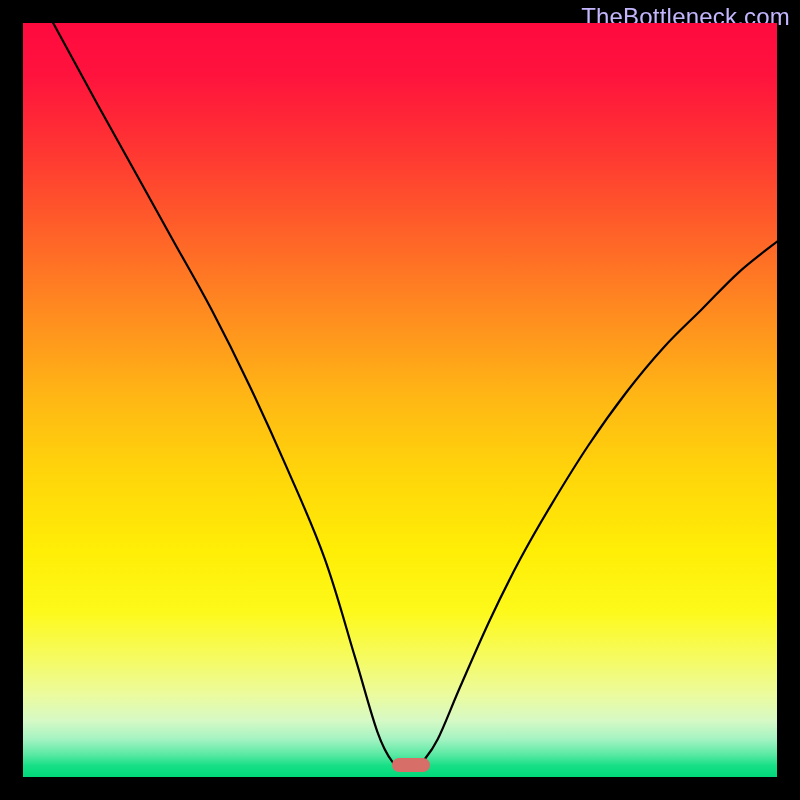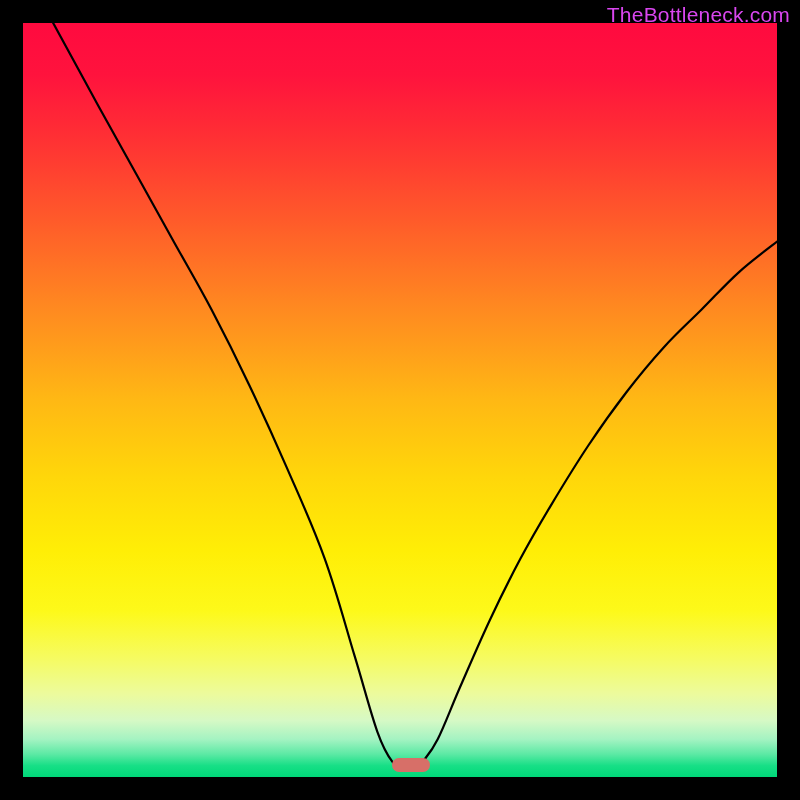--- a/index.html
+++ b/index.html
@@ -56,22 +56,22 @@
   }
   .marker {
     position: absolute;
     background: #d76f68;
     border-radius: 999px;
   }
   .watermark {
     position: absolute;
     top: 3px;
     right: 10px;
-    color: #d946ef;
-    font-size: 21px;
+    color: #c4b5fd;
+    font-size: 24px;
     letter-spacing: 0.2px;
     font-weight: 500;
     user-select: none;
   }
 </style>
 </head>
 <body>
 
 <div class="stage">
 

